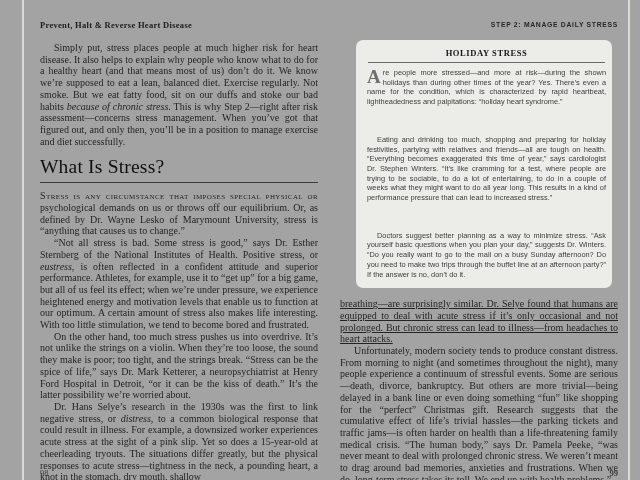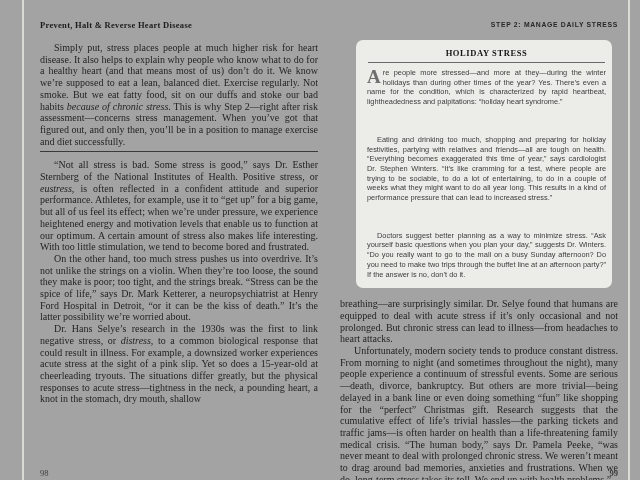--- a/index.html
+++ b/index.html
@@ -57,52 +57,54 @@
     font-size:7.4px; line-height:9.7px;
     color:#3c3c3c; text-align:justify; margin:0;
   }
   .bindent { text-indent:10px;margin-top:28px; }
   .dropcap {
     float:left; font-family:"Liberation Serif", serif; font-weight:700;
     font-size:19px; line-height:16px; color:#6e6e6e;
     padding:1px 2px 0 0;
   }
 
-  .col-right .body.first { margin-top:10px; }
+  .col-right .body.first { margin-top:10px;text-decoration:underline; }
 
   .folio {
     position:absolute; top:468px;
     font-family:"Liberation Serif", serif; font-size:8.5px; color:#3e3e3e;
   }
   .folio-left { left:40px; }
   .folio-right { right:22px;font-weight:bold; }
 </style>
 </head>
 <body>
 
 <div class="spread">
   <div class="page-edge edge-left"></div>
   <div class="page-edge edge-right"></div>
 
   <div class="running-head-left">Prevent, Halt &amp; Reverse Heart Disease</div>
   <div class="running-head-right">STEP 2: MANAGE DAILY STRESS</div>
 
   <div class="col col-left">
     <p class="body indent"><span>Simply put, stress places people at much higher risk for heart disease. It also helps to explain why people who know what to do for a healthy heart (and that means most of us) don’t do it. We know we’re supposed to eat a lean, balanced diet. Exercise regularly. Not smoke. But we eat fatty food, sit on our duffs and stoke our bad habits </span><i>because of chronic stress</i><span>. This is why Step 2—right after risk assessment—concerns stress management. When you’ve got that figured out, and only then, you’ll be in a position to manage exercise and diet successfully.</span></p>
+    <h1 class="heading">What Is Stress?</h1>
     <hr class="heading-rule">
+    <p class="body"><span class="sc">Stress is any circumstance that imposes special physical or</span><span> psychological demands on us or throws off our equilibrium. Or, as defined by Dr. Wayne Lesko of Marymount University, stress is “anything that causes us to change.”</span></p>
     <p class="body indent"><span>“Not all stress is bad. Some stress is good,” says Dr. Esther Sternberg of the National Institutes of Health. Positive stress, or </span><i>eustress</i><span>, is often reflected in a confident attitude and superior performance. Athletes, for example, use it to “get up” for a big game, but all of us feel its effect; when we’re under pressure, we experience heightened energy and motivation levels that enable us to function at our optimum. A certain amount of stress also makes life interesting. With too little stimulation, we tend to become bored and frustrated.</span></p>
     <p class="body indent"><span>On the other hand, too much stress pushes us into overdrive. It’s not unlike the strings on a violin. When they’re too loose, the sound they make is poor; too tight, and the strings break. “Stress can be the spice of life,” says Dr. Mark Ketterer, a neuropsychiatrist at Henry Ford Hospital in Detroit, “or it can be the kiss of death.” It’s the latter possibility we’re worried about.</span></p>
     <p class="body indent"><span>Dr. Hans Selye’s research in the 1930s was the first to link negative stress, or </span><i>distress</i><span>, to a common biological response that could result in illness. For example, a downsized worker experiences acute stress at the sight of a pink slip. Yet so does a 15-year-old at cheerleading tryouts. The situations differ greatly, but the physical responses to acute stress—tightness in the neck, a pounding heart, a knot in the stomach, dry mouth, shallow</span></p>
   </div>
 
   <div class="col col-right">
     <div class="sidebar-box">
       <div class="box-title">HOLIDAY STRESS</div>
       <hr class="box-rule">
-      <p class="box-text"><span class="dropcap">A</span><span>re people more stressed—and more at they—during the winter holidays than during other times of the year? Yes. There’s even a name for the condition, which is characterized by rapid heartbeat, lightheadedness and palpitations: “holiday heart syndrome.”</span></p>
+      <p class="box-text"><span class="dropcap">A</span><span>re people more stressed—and more at risk—during the shown holidays than during other times of the year? Yes. There’s even a name for the condition, which is characterized by rapid heartbeat, lightheadedness and palpitations: “holiday heart syndrome.”</span></p>
       <p class="box-text bindent">Eating and drinking too much, shopping and preparing for holiday festivities, partying with relatives and friends—all are tough on health. “Everything becomes exaggerated this time of year,” says cardiologist Dr. Stephen Winters. “It’s like cramming for a test, where people are trying to be sociable, to do a lot of entertaining, to do in a couple of weeks what they might want to do all year long. This results in a kind of performance pressure that can lead to increased stress.”</p>
       <p class="box-text bindent">Doctors suggest better planning as a way to minimize stress. “Ask yourself basic questions when you plan your day,” suggests Dr. Winters. “Do you really want to go to the mall on a busy Sunday afternoon? Do you need to make two trips through the buffet line at an afternoon party?” If the answer is no, don’t do it.</p>
     </div>
     <p class="body first">breathing—are surprisingly similar. Dr. Selye found that humans are equipped to deal with acute stress if it’s only occasional and not prolonged. But chronic stress can lead to illness—from headaches to heart attacks.</p>
     <p class="body indent">Unfortunately, modern society tends to produce constant distress. From morning to night (and sometimes throughout the night), many people experience a continuum of stressful events. Some are serious—death, divorce, bankruptcy. But others are more trivial—being delayed in a bank line or even doing something “fun” like shopping for the “perfect” Christmas gift. Research suggests that the cumulative effect of life’s trivial hassles—the parking tickets and traffic jams—is often harder on health than a life-threatening family medical crisis. “The human body,” says Dr. Pamela Peeke, “was never meant to deal with prolonged chronic stress. We weren’t meant to drag around bad memories, anxieties and frustrations. When we do, long-term stress takes its toll. We end up with health problems.”</p>
     <p class="body indent">The presence of distress in American society can actually be quantified, as shown in the scientific findings that follow.</p>
   </div>
 
   <div class="folio folio-left">98</div>
   <div class="folio folio-right">99</div>

